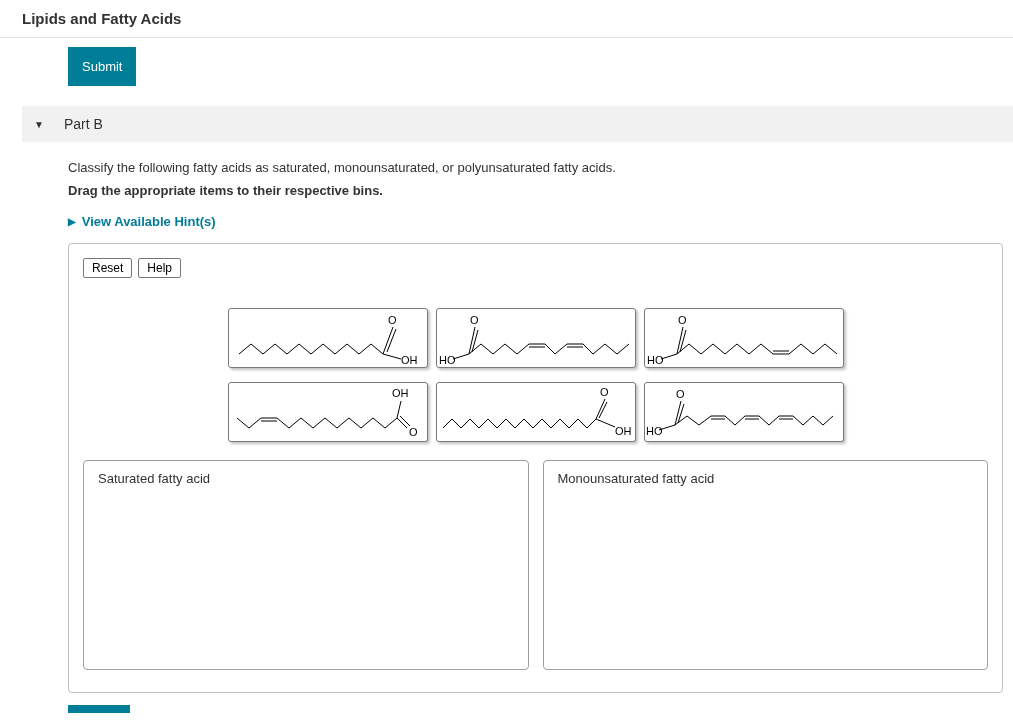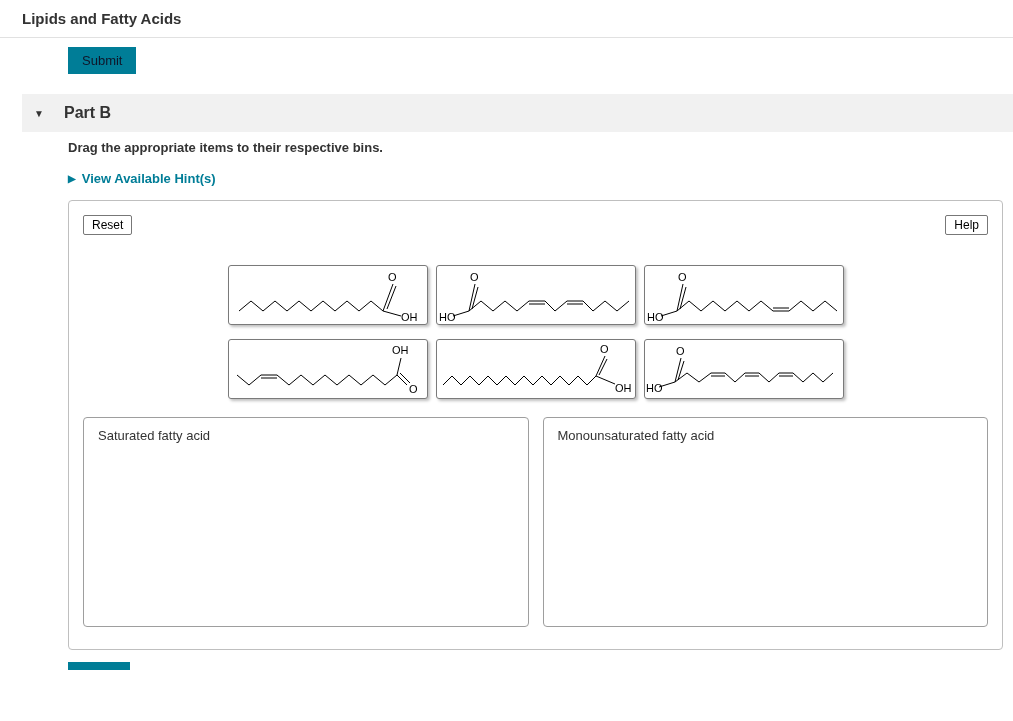--- a/index.html
+++ b/index.html
@@ -22,44 +22,44 @@
     color: #333;
   }
   .hr {
     border: none;
     border-top: 1px solid #e1e1e1;
     margin: 0;
   }
   .submit-btn {
     display: inline-block;
     background: #007d97;
-    color: #0f172a;
+    color: #ffffff;
     border: none;
-    padding: 6px 14px;
+    padding: 12px 14px;
     font-size: 13px;
     margin: 9px 0 20px 68px;
     cursor: pointer;
   }
   .part-header {
     background: #f1f1f1;
     margin-left: 22px;
     display: flex;
     align-items: center;
     padding: 10px 0 10px 12px;
   }
   .part-header .tri {
     width: 10px;
     text-align: center;
     font-size: 10px;
     color: #333;
     margin-right: 20px;
   }
   .part-header .label {
-    font-weight: bold;
-    font-size: 16px;
+    font-weight: normal;
+    font-size: 14px;
   }
   .content {
     margin-left: 68px;
     margin-right: 10px;
   }
   .prompt {
     margin-top: 18px;
     font-size: 13px;
     color: #333;
   }
@@ -84,21 +84,21 @@
   .workarea {
     margin-top: 14px;
     border: 1px solid #bfbfbf;
     border-radius: 4px;
     padding: 14px;
     position: relative;
     min-height: 420px;
   }
   .toprow {
     display: flex;
-    justify-content: space-between;
+    justify-content: flex-start;
     gap: 6px;
     margin-bottom: 30px;
   }
   .sqbtn {
     border: 1px solid #777;
     background: #fff;
     font-size: 12px;
     padding: 2px 8px;
     cursor: pointer;
     border-radius: 2px;
@@ -169,20 +169,21 @@
   <div class="title">Lipids and Fatty Acids</div>
   <hr class="hr">
   <button class="submit-btn">Submit</button>
 
   <div class="part-header">
     <span class="tri">▼</span>
     <span class="label">Part B</span>
   </div>
 
   <div class="content">
+    <div class="prompt">Classify the following fatty acids as saturated, monounsaturated, or polyunsaturated fatty acids.</div>
     <div class="instruct">Drag the appropriate items to their respective bins.</div>
 
     <div class="hints">
       <span class="tri2">▶</span>
       <span>View Available Hint(s)</span>
     </div>
 
     <div class="workarea">
       <div class="toprow">
         <button class="sqbtn">Reset</button>

